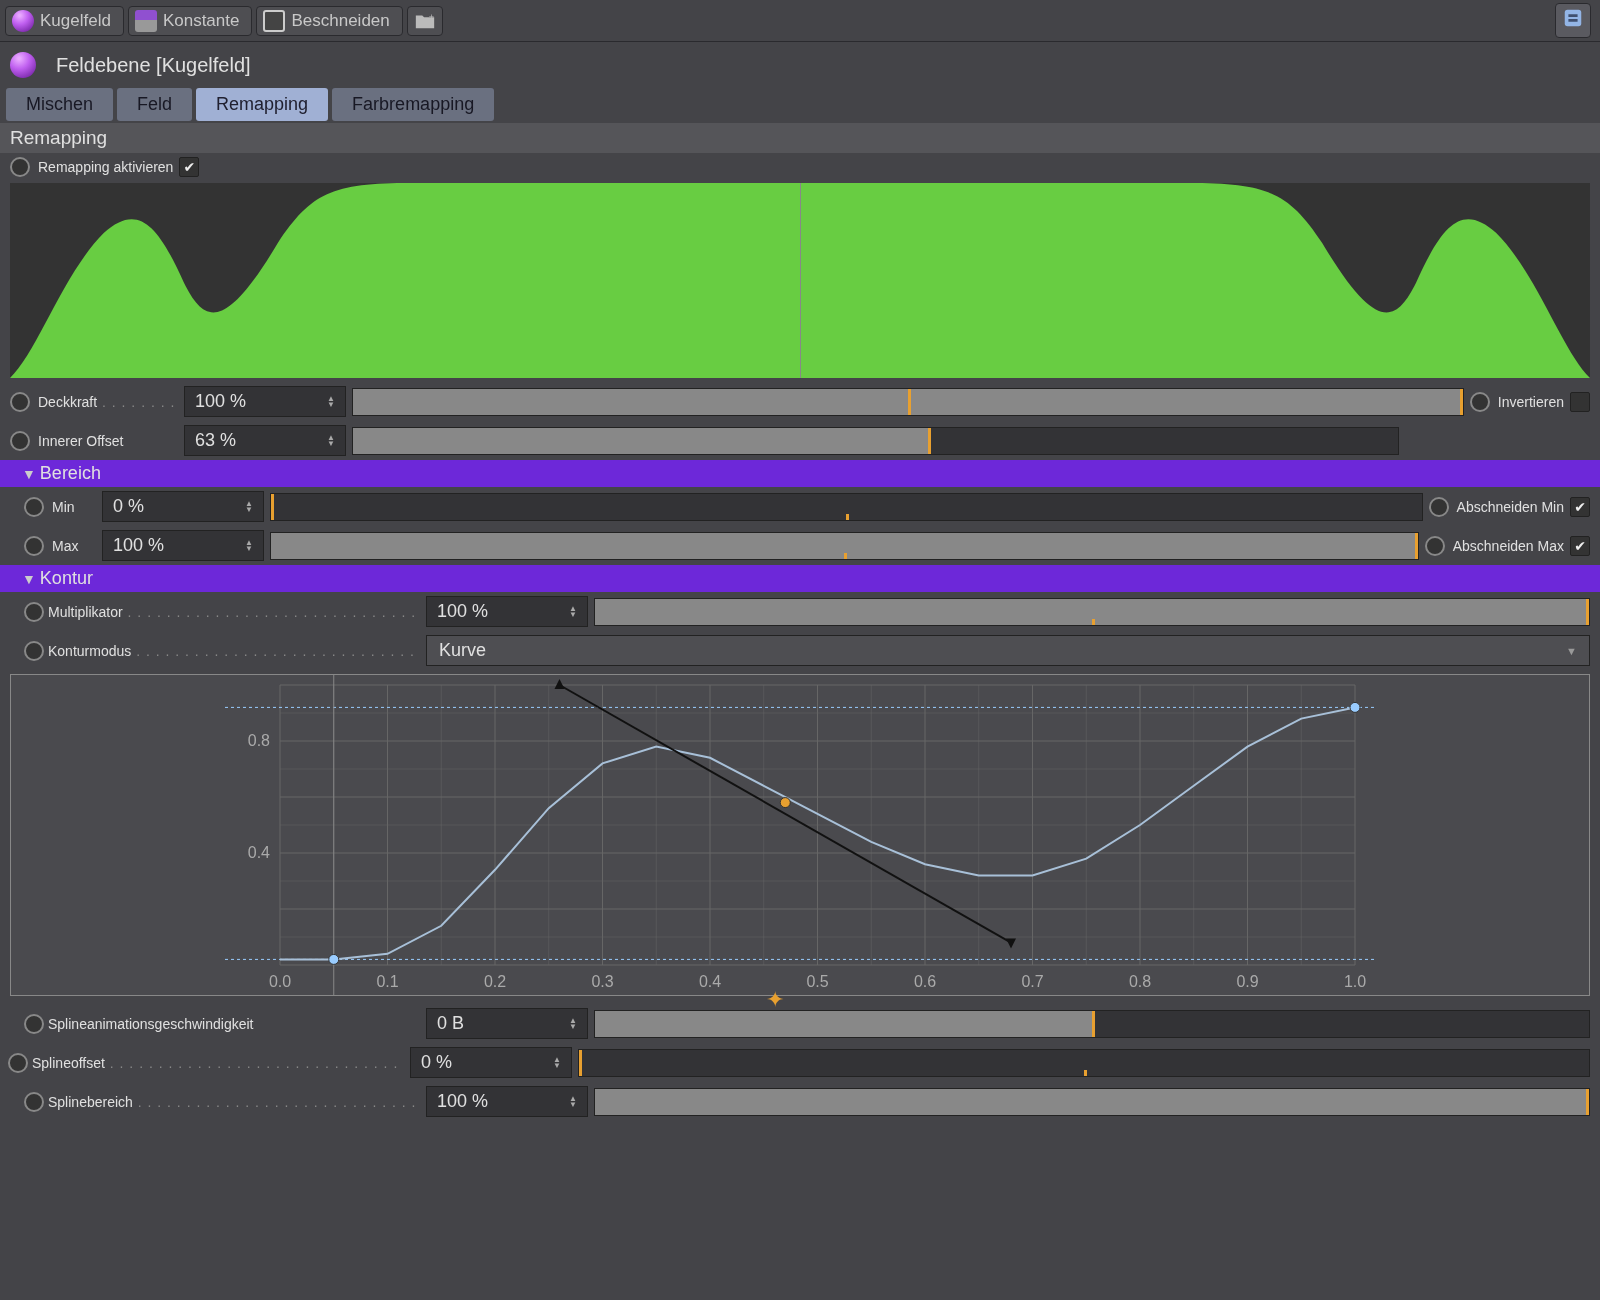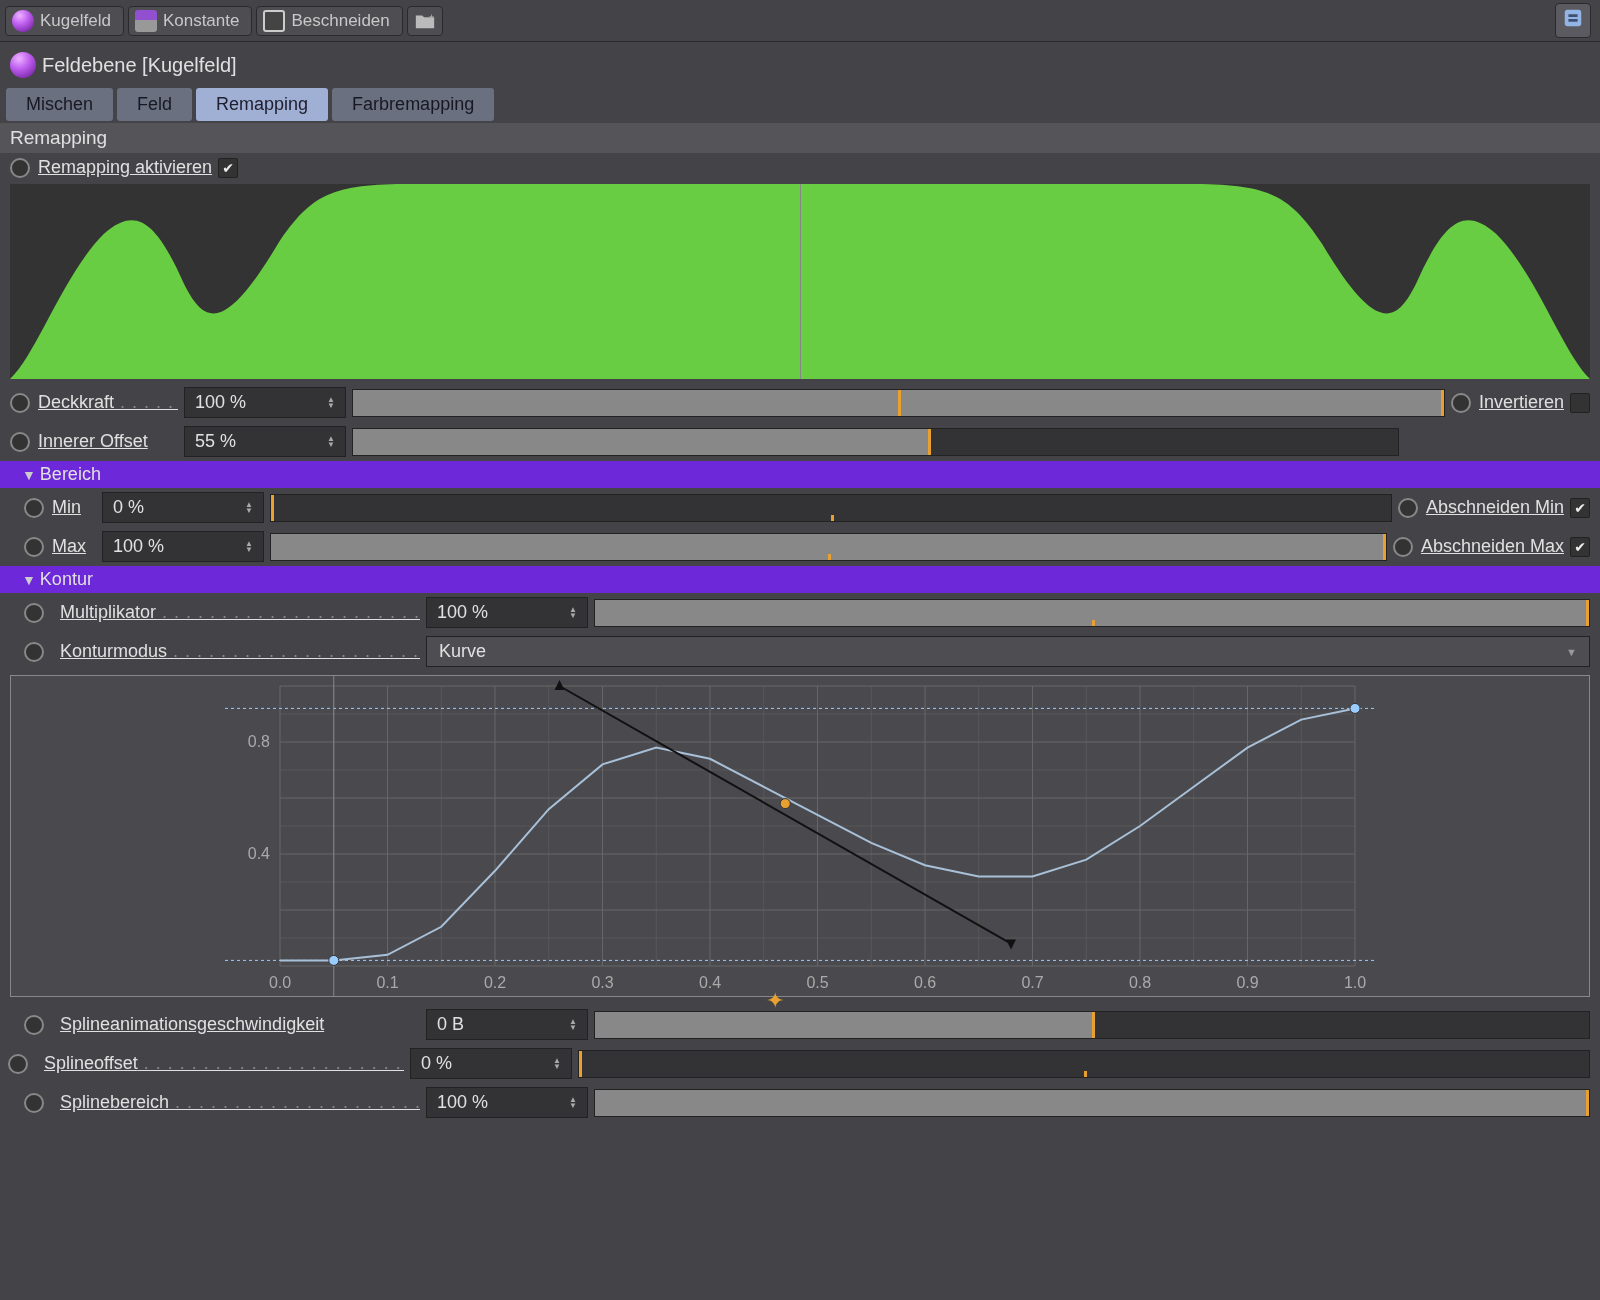--- a/index.html
+++ b/index.html
@@ -30,39 +30,39 @@
   .tool-btn.small { padding:3px 6px; }
   .tool-btn.right { margin-left:auto; background:#5a5a60; }
   .icon-sphere { width:22px; height:22px; border-radius:50%; background: radial-gradient(circle at 35% 25%, #e8a8ff 5%, #c060f0 40%, #7020a0 90%); }
   .icon-const { width:22px; height:22px; background:linear-gradient(#9050d0 45%, #999 45%); border-radius:3px; }
   .icon-crop { width:22px; height:22px; border:2px solid #ccc; border-radius:3px; position:relative; box-sizing:border-box; background:#444; }
   .icon-folder { width:22px; height:22px; position:relative;}
   .icon-folder svg { width:22px; height:22px; }
   .icon-switch svg { width:22px; height:22px; }
 
   
-  .objheader { display:flex; align-items:center; gap:6px; padding:10px 10px; }
+  .objheader { display:flex; align-items:center; gap:20px; padding:10px 10px; }
   .objheader .icon-sphere { width:26px; height:26px; }
   .objname { font-size:20px; color:var(--text-light); }
 
   
   .tabs { display:flex; gap:4px; padding:0 6px 2px 6px; }
   .tab { padding:6px 20px; background:var(--tab-inactive); color:#181824; border-radius:3px; cursor:pointer; font-size:18px; }
   .tab.active { background:var(--tab-active); color:var(--tab-active-text); }
 
   
   .section-hd { background:var(--bg-section); padding:4px 10px; font-size:19px; color:var(--text-light); }
   .section-hd .arrow { display:inline-block; margin-right:4px; font-size:14px; color:#ccc;}
   .section-hd.sub { background:#6d28d9; padding:3px 22px; font-size:18px; }
 
   
   .panel { background:var(--bg-main); }
   .row { display:flex; align-items:center; padding:4px 10px; gap:6px; }
   .radio { width:16px; height:16px; border:2px solid #888; border-radius:50%; background:#333; flex-shrink:0; margin-right:2px;}
-  .label { flex-shrink:0; font-size:18px; color:var(--text-light);text-decoration:underline; }
+  .label { flex-shrink:0; font-size:14px; color:var(--text-light); }
   .label.dotted { overflow:hidden; white-space:nowrap; }
   .label.dotted::after { content:" . . . . . . . . . . . . . . . . . . . . . . . . . . . . . . . . . . . . . . ."; color:#888; letter-spacing:1px; }
   .checkbox { width:18px; height:18px; background:#333; border:1px solid #222; border-radius:2px; display:flex; align-items:center; justify-content:center; color:#eee; font-size:14px; cursor:pointer;}
   .checkbox.checked::after { content:"✔"; }
 
   .numbox { width:140px; background:var(--bg-input); border:1px solid #222; padding:4px 10px; display:flex; align-items:center; justify-content:space-between; color:var(--text-light); font-size:18px; position:relative;}
   .numbox .spin { display:flex; flex-direction:column; font-size:8px; color:#aaa; gap:0;}
   .numbox .spin span{line-height:6px;}
 
   .slider-track { flex:1; height:26px; background:var(--bg-input); border:1px solid #222; position:relative; }
@@ -78,21 +78,21 @@
   .spline-row { display:flex; padding:4px 10px 8px 10px; gap:6px; align-items:flex-start; }
   .spline-left { width:396px; display:flex; align-items:flex-start; gap:6px; padding-top:2px;}
   .spline-graph { flex:1; height:320px; background:#4a4a4e; border:1px solid #888; position:relative; }
   .spline-graph svg { position:absolute; inset:0; width:100%; height:100%; }
   .cursor { position:absolute; left:740px; top:280px; pointer-events:none; }
   .add-cursor { position:absolute; left:755px; top:312px; color:var(--orange); font-size:22px; pointer-events:none;}
 
   .dropdown { flex:1; background:#4e4e52; border:1px solid #222; padding:4px 12px; display:flex; align-items:center; justify-content:space-between; color:var(--text-light); font-size:18px; cursor:pointer;gap:11px;}
   .dd-arrow { font-size:11px; color:#999;}
 
-  .wide-label { width:396px; display:flex; align-items:center; gap:14px; }
+  .wide-label { width:396px; display:flex; align-items:center; gap:2px; }
   .wide-label .label { flex:1; }
 
   .expand-arrow{ font-size:12px; color:#888; margin-right:2px;}
 </style>
 </head>
 <body>
 
 <div class="toolbar">
   <div class="tool-btn">
     <span class="icon-sphere"></span>
@@ -169,21 +169,21 @@
     </div>
     <span class="radio"></span>
     <span class="label">Invertieren</span>
     <span class="checkbox"></span>
   </div>
 
   <div class="row">
     <span class="radio"></span>
     <span class="label" style="width:140px;">Innerer Offset</span>
     <div class="numbox">
-      <span>55 %</span>
+      <span>63 %</span>
       <span class="spin">
           <span>▲</span>
           <span>▼</span>
         </span>
     </div>
     <div class="slider-track">
       <div class="slider-fill" style="width:55%;"></div>
       <div class="slider-tick" style="left:55%;"></div>
     </div>
     <span style="width:185px;"></span>

